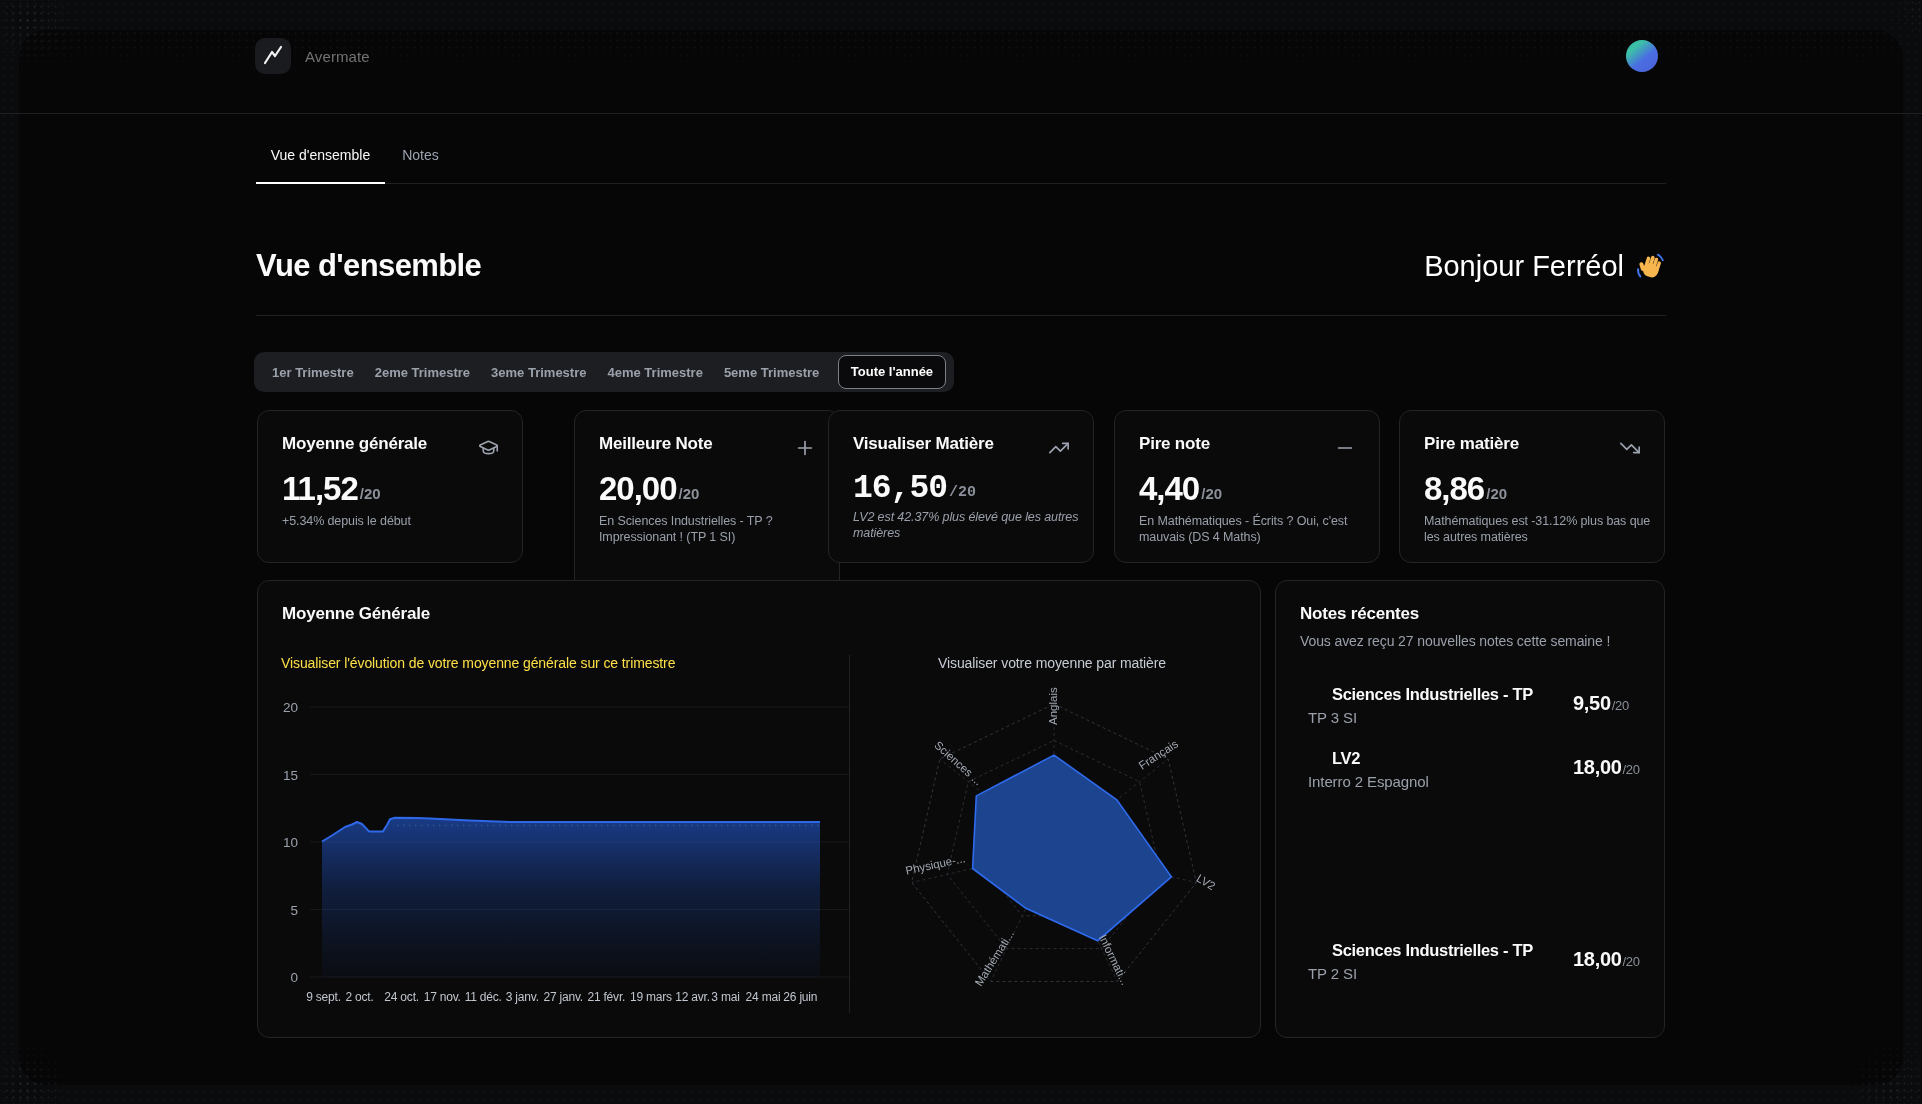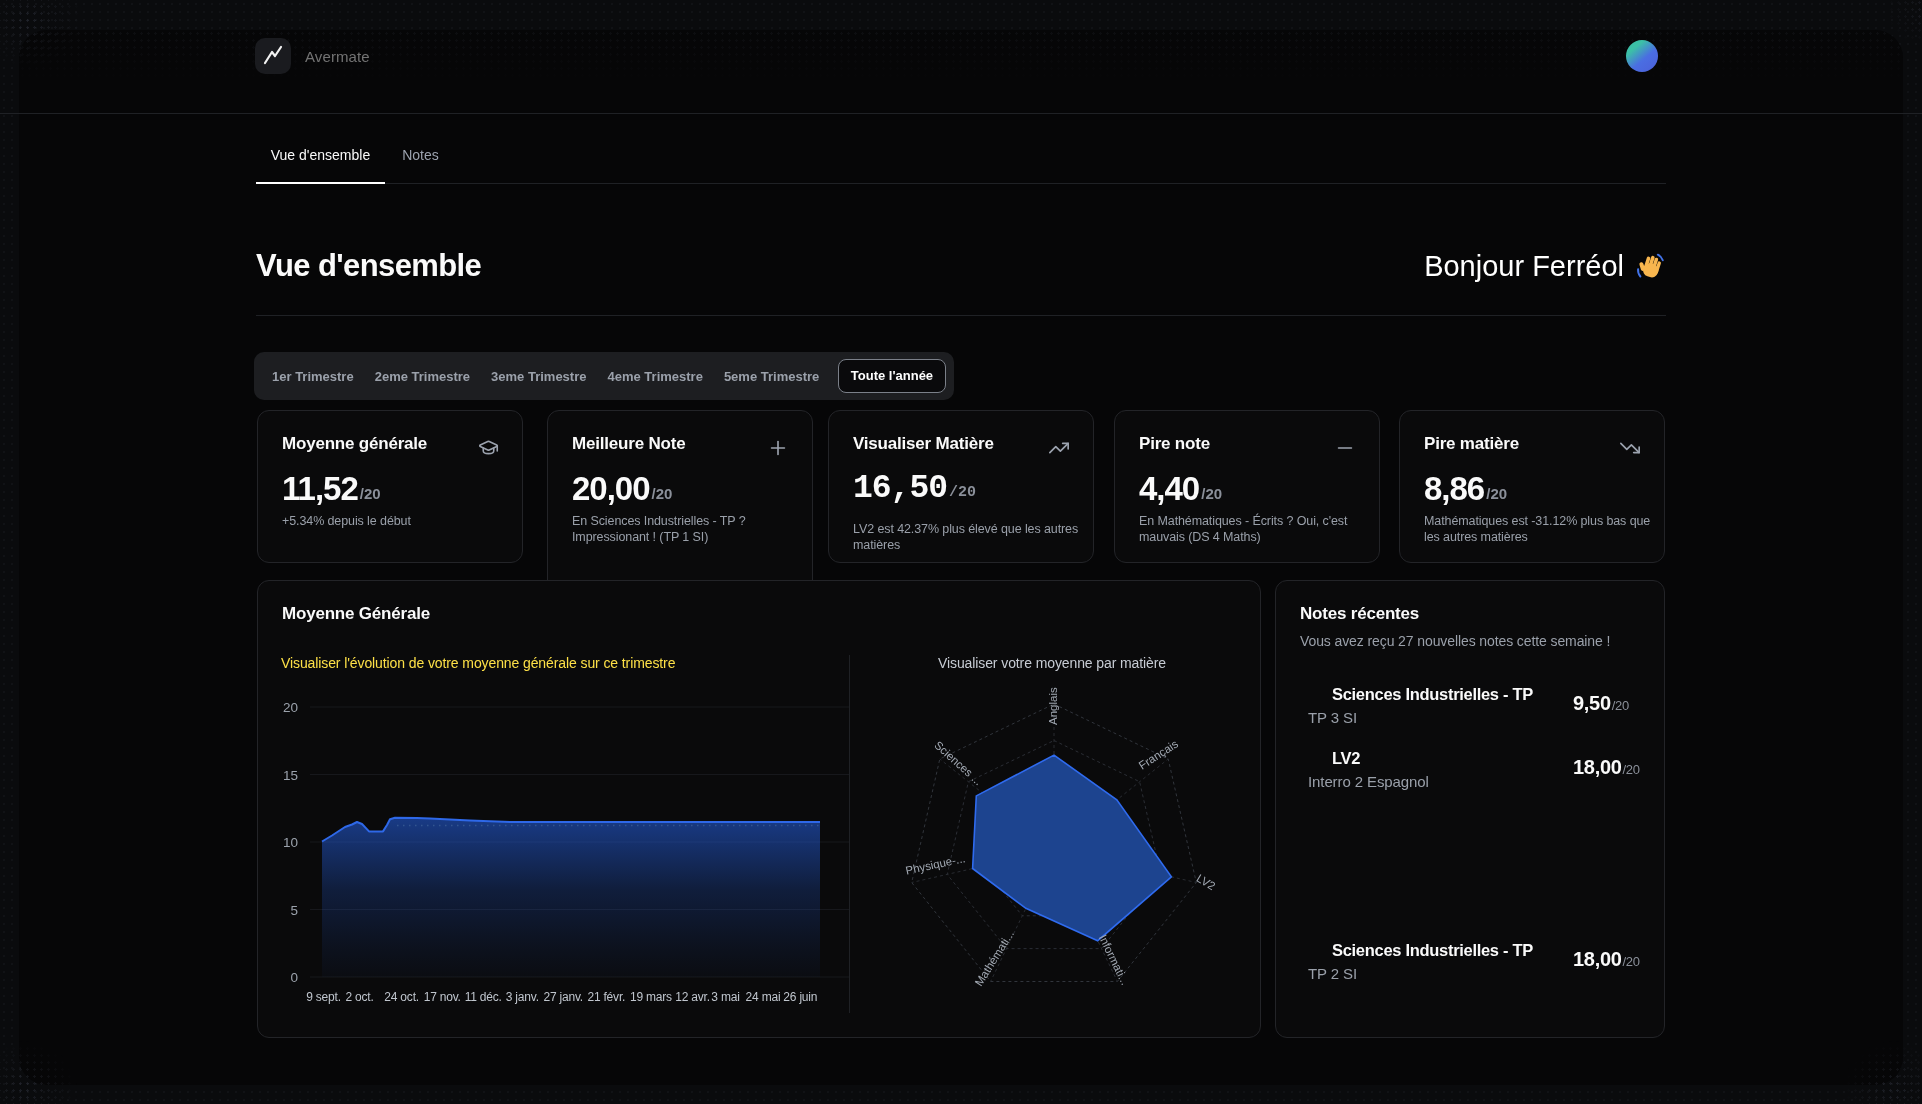--- a/index.html
+++ b/index.html
@@ -24,21 +24,21 @@
   .avatar { position:absolute; left:1626px; top:40px; width:32px; height:32px; border-radius:50%;
     background:linear-gradient(140deg,#3cc0a7 0%,#3cc0a7 26%,#4a6ee2 58%,#4c5fd9 100%); }
   
   .tab1 { position:absolute; left:256px; top:147px; width:129px; text-align:center; font-size:14px; color:#fafafa; font-weight:400; }
   .tab2 { position:absolute; left:393px; top:147px; width:55px; text-align:center; font-size:14px; color:#9ca3af; font-weight:400; }
   .tabline { position:absolute; left:256px; top:182px; width:129px; height:2px; background:#fff; z-index:2; }
   
   h1 { position:absolute; left:256px; top:248px; font-size:31px; font-weight:700; letter-spacing:-0.6px; }
   .hello { position:absolute; right:256px; top:250px; font-size:29px; font-weight:400; color:#fff; display:flex; align-items:center; gap:10px; }
   
-  .pills { position:absolute; left:254px; top:352px; height:48px; background:#1d1e21; border-radius:10px;
+  .pills { position:absolute; left:254px; top:352px; height:40px; background:#1d1e21; border-radius:10px;
     display:inline-flex; align-items:center; padding:0 8px 0 18px; }
   .pill { font-size:13px; font-weight:700; color:#9ba1ab; padding:0 10.5px; }
   .pill:first-child { padding-left:0; }
   .pill.active { color:#fff; background:#0a0a0c; border:1px solid #7b8089; border-radius:8px;
     height:34px; line-height:32px; padding:0 12px; margin-left:8px; }
   
   .card { position:absolute; background:#0a0a0b; border:1px solid #232428; border-radius:12px; }
   .ct { position:absolute; left:24px; top:23px; font-size:17px; font-weight:700; letter-spacing:-0.2px; }
   .cicon { position:absolute; right:23px; top:26px; color:#9ca3af; }
   .num { position:absolute; left:24px; top:469px; font-size:33px; font-weight:700; letter-spacing:-1px; }
@@ -108,38 +108,38 @@
   <div class="ct">Moyenne générale</div>
   <div class="cicon"><svg width="21" height="21" viewBox="0 0 24 24" fill="none" stroke="currentColor" stroke-width="1.8" stroke-linecap="round" stroke-linejoin="round">
         <path d="M21.42 10.92a1 1 0 0 0-.02-1.84L12.83 5.18a2 2 0 0 0-1.66 0L2.6 9.08a1 1 0 0 0 0 1.83l8.57 3.91a2 2 0 0 0 1.66 0z"></path>
         <path d="M22 10v6"></path>
         <path d="M6 12.5V16a6 3 0 0 0 12 0v-3.5"></path>
       </svg></div>
   <div class="num" style="top:59px;">11,52<span class="per">/20</span></div>
   <div class="cap" style="top:103px;">+5.34% depuis le début</div>
 </div>
 
-<div class="card" style="left:547px; top:410px; width:266px; height:197px;padding-left:37px;">
+<div class="card" style="left:574px; top:410px; width:266px; height:197px;padding-left:37px;">
   <div class="ct">Meilleure Note</div>
   <div class="cicon"><svg width="22" height="22" viewBox="0 0 24 24" fill="none" stroke="currentColor" stroke-width="1.8" stroke-linecap="round">
         <path d="M5 12h14"></path>
         <path d="M12 5v14"></path>
       </svg></div>
   <div class="num" style="top:59px;">20,00<span class="per">/20</span></div>
   <div class="cap" style="top:103px; width:230px;">En Sciences Industrielles - TP ? Impressionant ! (TP 1 SI)</div>
 </div>
 
 <div class="card" style="left:828px; top:410px; width:266px; height:153px;">
   <div class="ct">Visualiser Matière</div>
   <div class="cicon"><svg width="22" height="22" viewBox="0 0 24 24" fill="none" stroke="currentColor" stroke-width="1.8" stroke-linecap="round" stroke-linejoin="round">
         <polyline points="22 7 13.5 15.5 8.5 10.5 2 17"></polyline>
         <polyline points="16 7 22 7 22 13"></polyline>
       </svg></div>
   <div class="num" style="top:59px;font-family:Liberation Mono, monospace;">16,50<span class="per">/20</span></div>
-  <div class="cap" style="top:111px; width:232px;">LV2 est 42.37% plus élevé que les autres matières</div>
+  <div class="cap" style="top:99px; width:232px;font-style:italic;">LV2 est 42.37% plus élevé que les autres matières</div>
 </div>
 
 <div class="card" style="left:1114px; top:410px; width:266px; height:153px;">
   <div class="ct">Pire note</div>
   <div class="cicon"><svg width="22" height="22" viewBox="0 0 24 24" fill="none" stroke="currentColor" stroke-width="1.8" stroke-linecap="round">
         <path d="M5 12h14"></path>
       </svg></div>
   <div class="num" style="top:59px;">4,40<span class="per">/20</span></div>
   <div class="cap" style="top:103px; width:232px;">En Mathématiques - Écrits ? Oui, c'est mauvais (DS 4 Maths)</div>
 </div>

